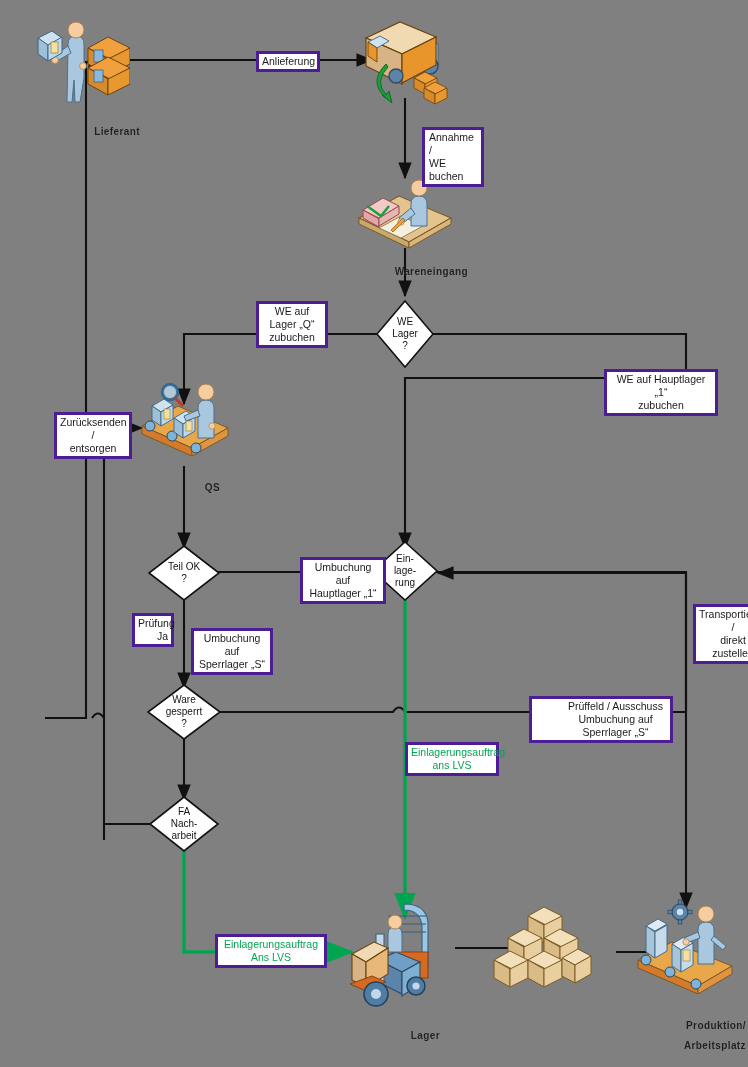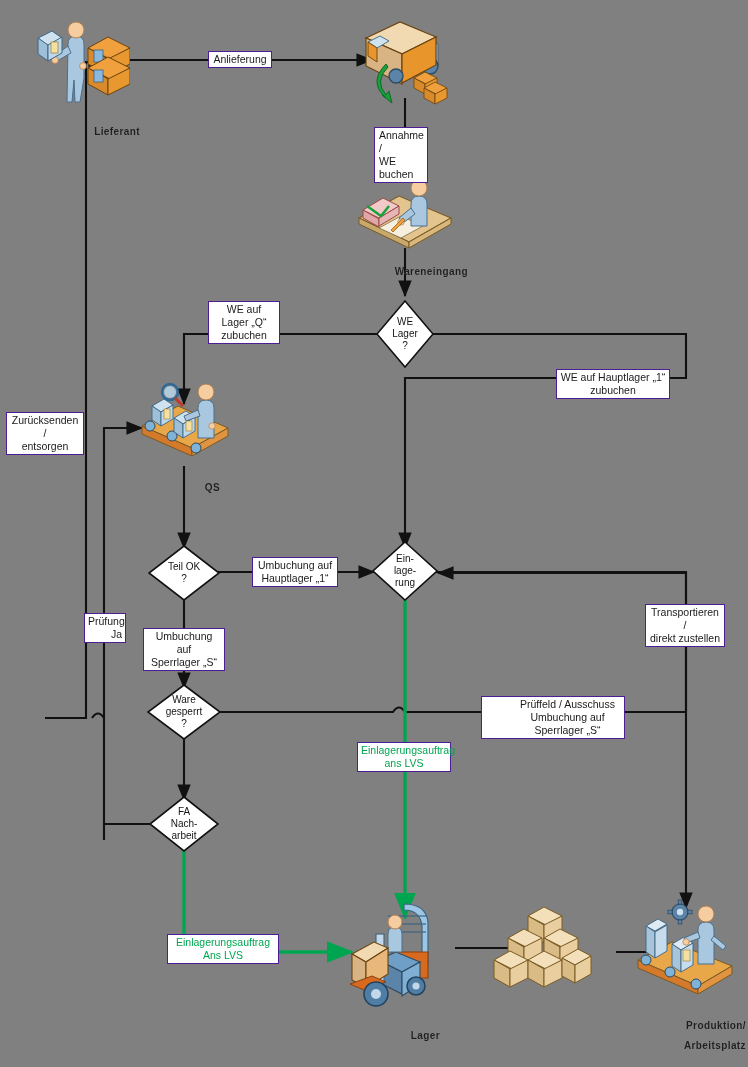--- a/index.html
+++ b/index.html
@@ -11,29 +11,30 @@
   #canvas{
     position:relative;
     width:748px;
     height:1067px;
     background:#808080;
     overflow:hidden;
   }
   .lbl{
     position:absolute;
     background:#ffffff;
-    border:1px solid #4c1d95;
+    border:3px solid #4c1d95;
     color:#1a1a1a;
     font-size:10.5px;
     line-height:13px;
     text-align:center;
     padding:1px 3px;
     box-sizing:border-box;
     white-space:pre-line;
     z-index:40;
+    margin-left:48px;
   }
   .lbl.green{ color:#00a64f; }
   .nodetext{
     position:absolute;
     color:#1f1f1f;
     font-size:10px;
     font-weight:bold;
     letter-spacing:.4px;
     text-align:right;
     z-index:30;
@@ -361,21 +362,21 @@
     <svg viewBox="0 0 70 56" width="70" height="56">
         <path d="M35 1 L69 28 L35 55 L1 28 Z" fill="#ffffff" stroke="#111111" stroke-width="1.6"></path>
       </svg>
     <div class="dtxt">FA
 Nach-
 arbeit</div>
   </div>
 
   <div class="lbl" style="left:208px;top:51px;width:64px;">Anlieferung</div>
 
-  <div class="lbl" style="left:374px;top:127px;width:54px;text-align:left;padding-left:4px;">Annahme /
+  <div class="lbl" style="left:374px;top:127px;width:62px;text-align:left;padding-left:4px;">Annahme /
 WE buchen</div>
 
   <div class="lbl" style="left:208px;top:301px;width:72px;">WE auf Lager „Q“
 zubuchen</div>
 
   <div class="lbl" style="left:556px;top:369px;width:114px;">WE auf Hauptlager „1“
 zubuchen</div>
 
   <div class="lbl" style="left:6px;top:412px;width:78px;">Zurücksenden /
 entsorgen</div>

